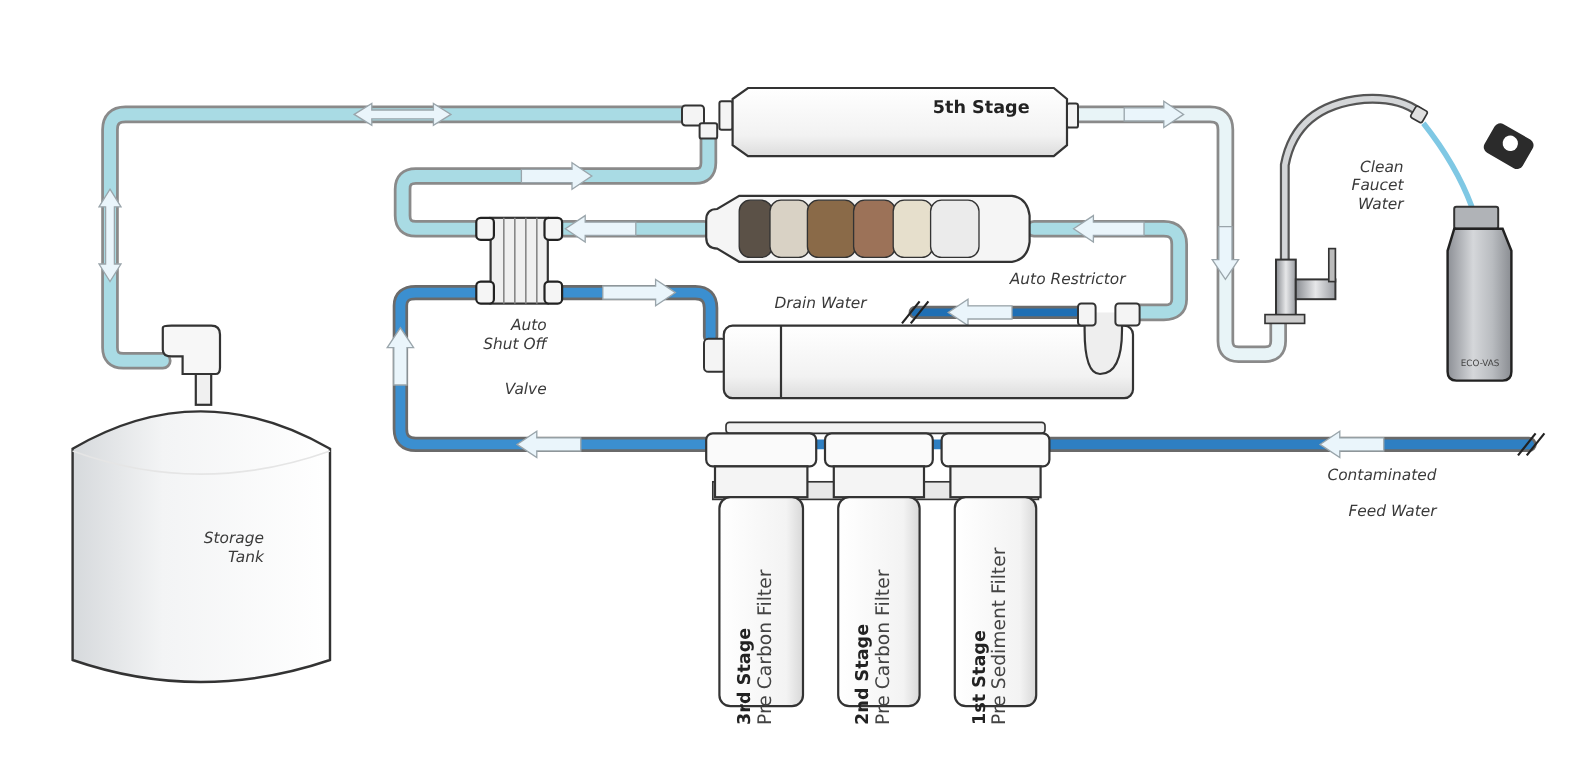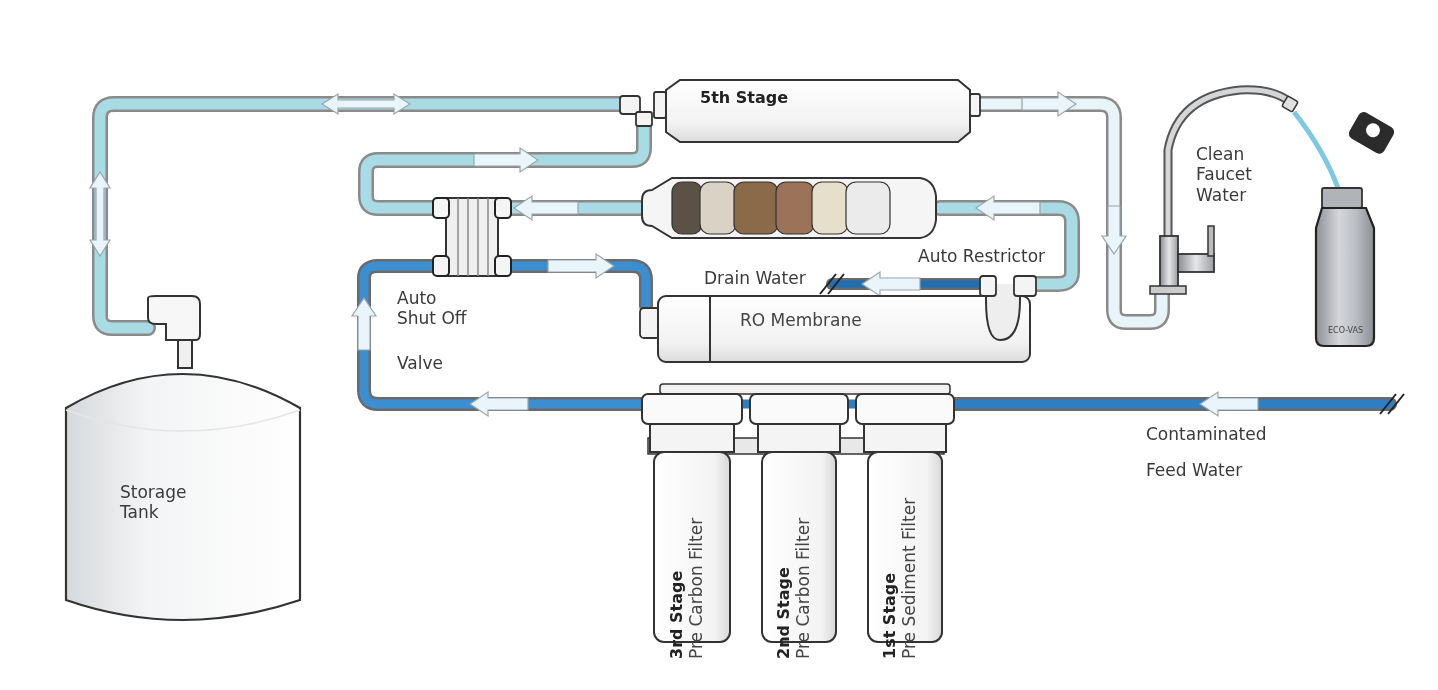--- a/index.html
+++ b/index.html
@@ -1,19 +1,19 @@
 <!DOCTYPE html>
 <html><head>
 <meta charset="utf-8">
 <style>
   html, body { margin: 0; padding: 0; background: #ffffff; }
   body { width: 1438px; height: 690px; overflow: hidden; position: relative; font-family: "DejaVu Sans", sans-serif; }
   #diagram { position: absolute; left: 0; top: 0; width: 1438px; height: 690px; }
-  .lbl { position: absolute; color: #3a3a3a; font-family: "DejaVu Sans", sans-serif; text-align: left; line-height: 1.2; white-space: nowrap; }
-  .lbl.sm { font-size: 17px; }
+  .lbl { position: absolute; color: #3a3a3a; font-family: "DejaVu Sans", sans-serif; text-align: right; line-height: 1.2; white-space: nowrap; }
+  .lbl.sm { font-size: 14px; font-style: italic; }
   .stage-title { font-weight: bold; font-size: 16px; color: #222; display: block; }
   .stage-sub { font-size: 17px; color: #444; display: block; }
   .vert { position: absolute; transform: rotate(-90deg); transform-origin: center center; text-align: left; white-space: nowrap; }
 </style>
 </head>
 <body>
 
 <svg id="diagram" viewBox="0 0 1438 690" xmlns="http://www.w3.org/2000/svg">
   <defs>
     <linearGradient id="tankGrad" x1="0" x2="1" y1="0" y2="0">
@@ -196,21 +196,20 @@
       <circle cx="1372" cy="130" r="7" fill="#fff"></circle>
     </g>
   </g>
 </svg>
 
 <div class="lbl" style="left:700px; top:88px; width:236px;">
   <span class="stage-title">5th Stage</span>
 </div>
 
 <div class="lbl" style="left:740px; top:310px; width:250px;">
-  <span class="stage-sub">RO Membrane</span>
 </div>
 
 <div class="lbl sm" style="left:120px; top:482px; width:120px;">
   <span style="display:block;">Storage</span>
   <span style="display:block;">Tank</span>
 </div>
 
 <div class="lbl sm" style="left:397px; top:288px; width:100px;">
   <span style="display:block;">Auto</span>
   <span style="display:block;">Shut Off</span>

